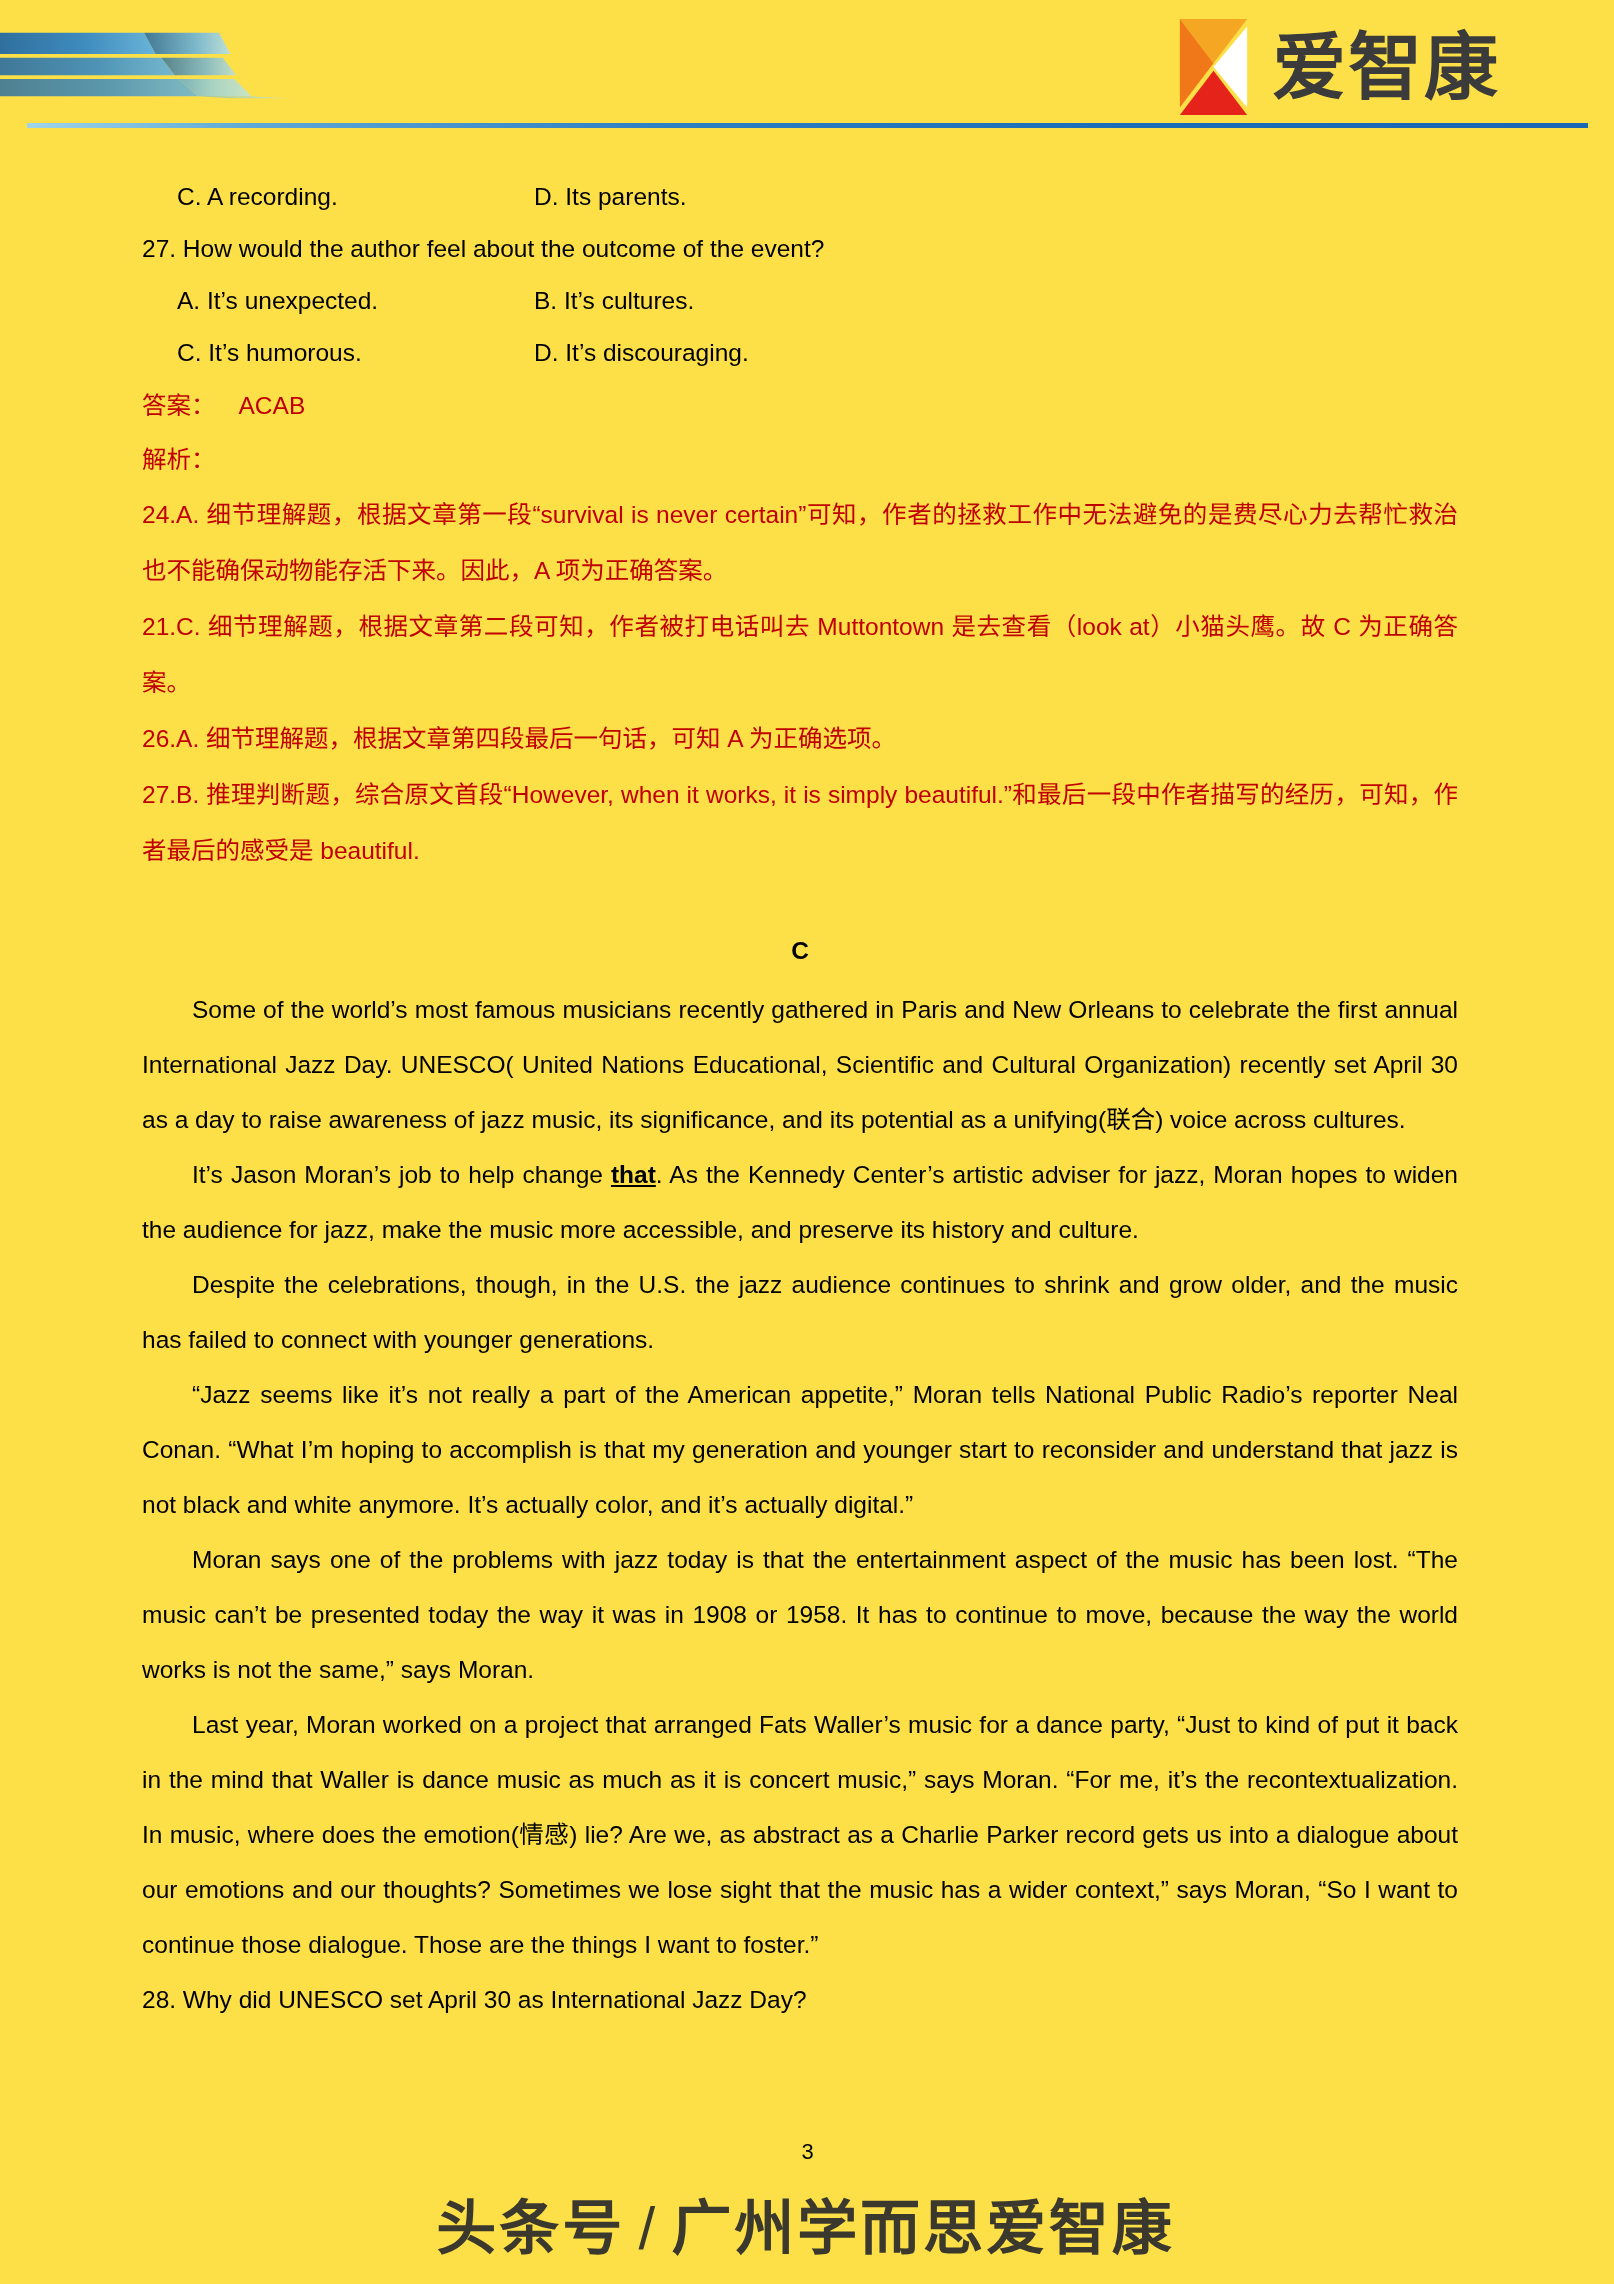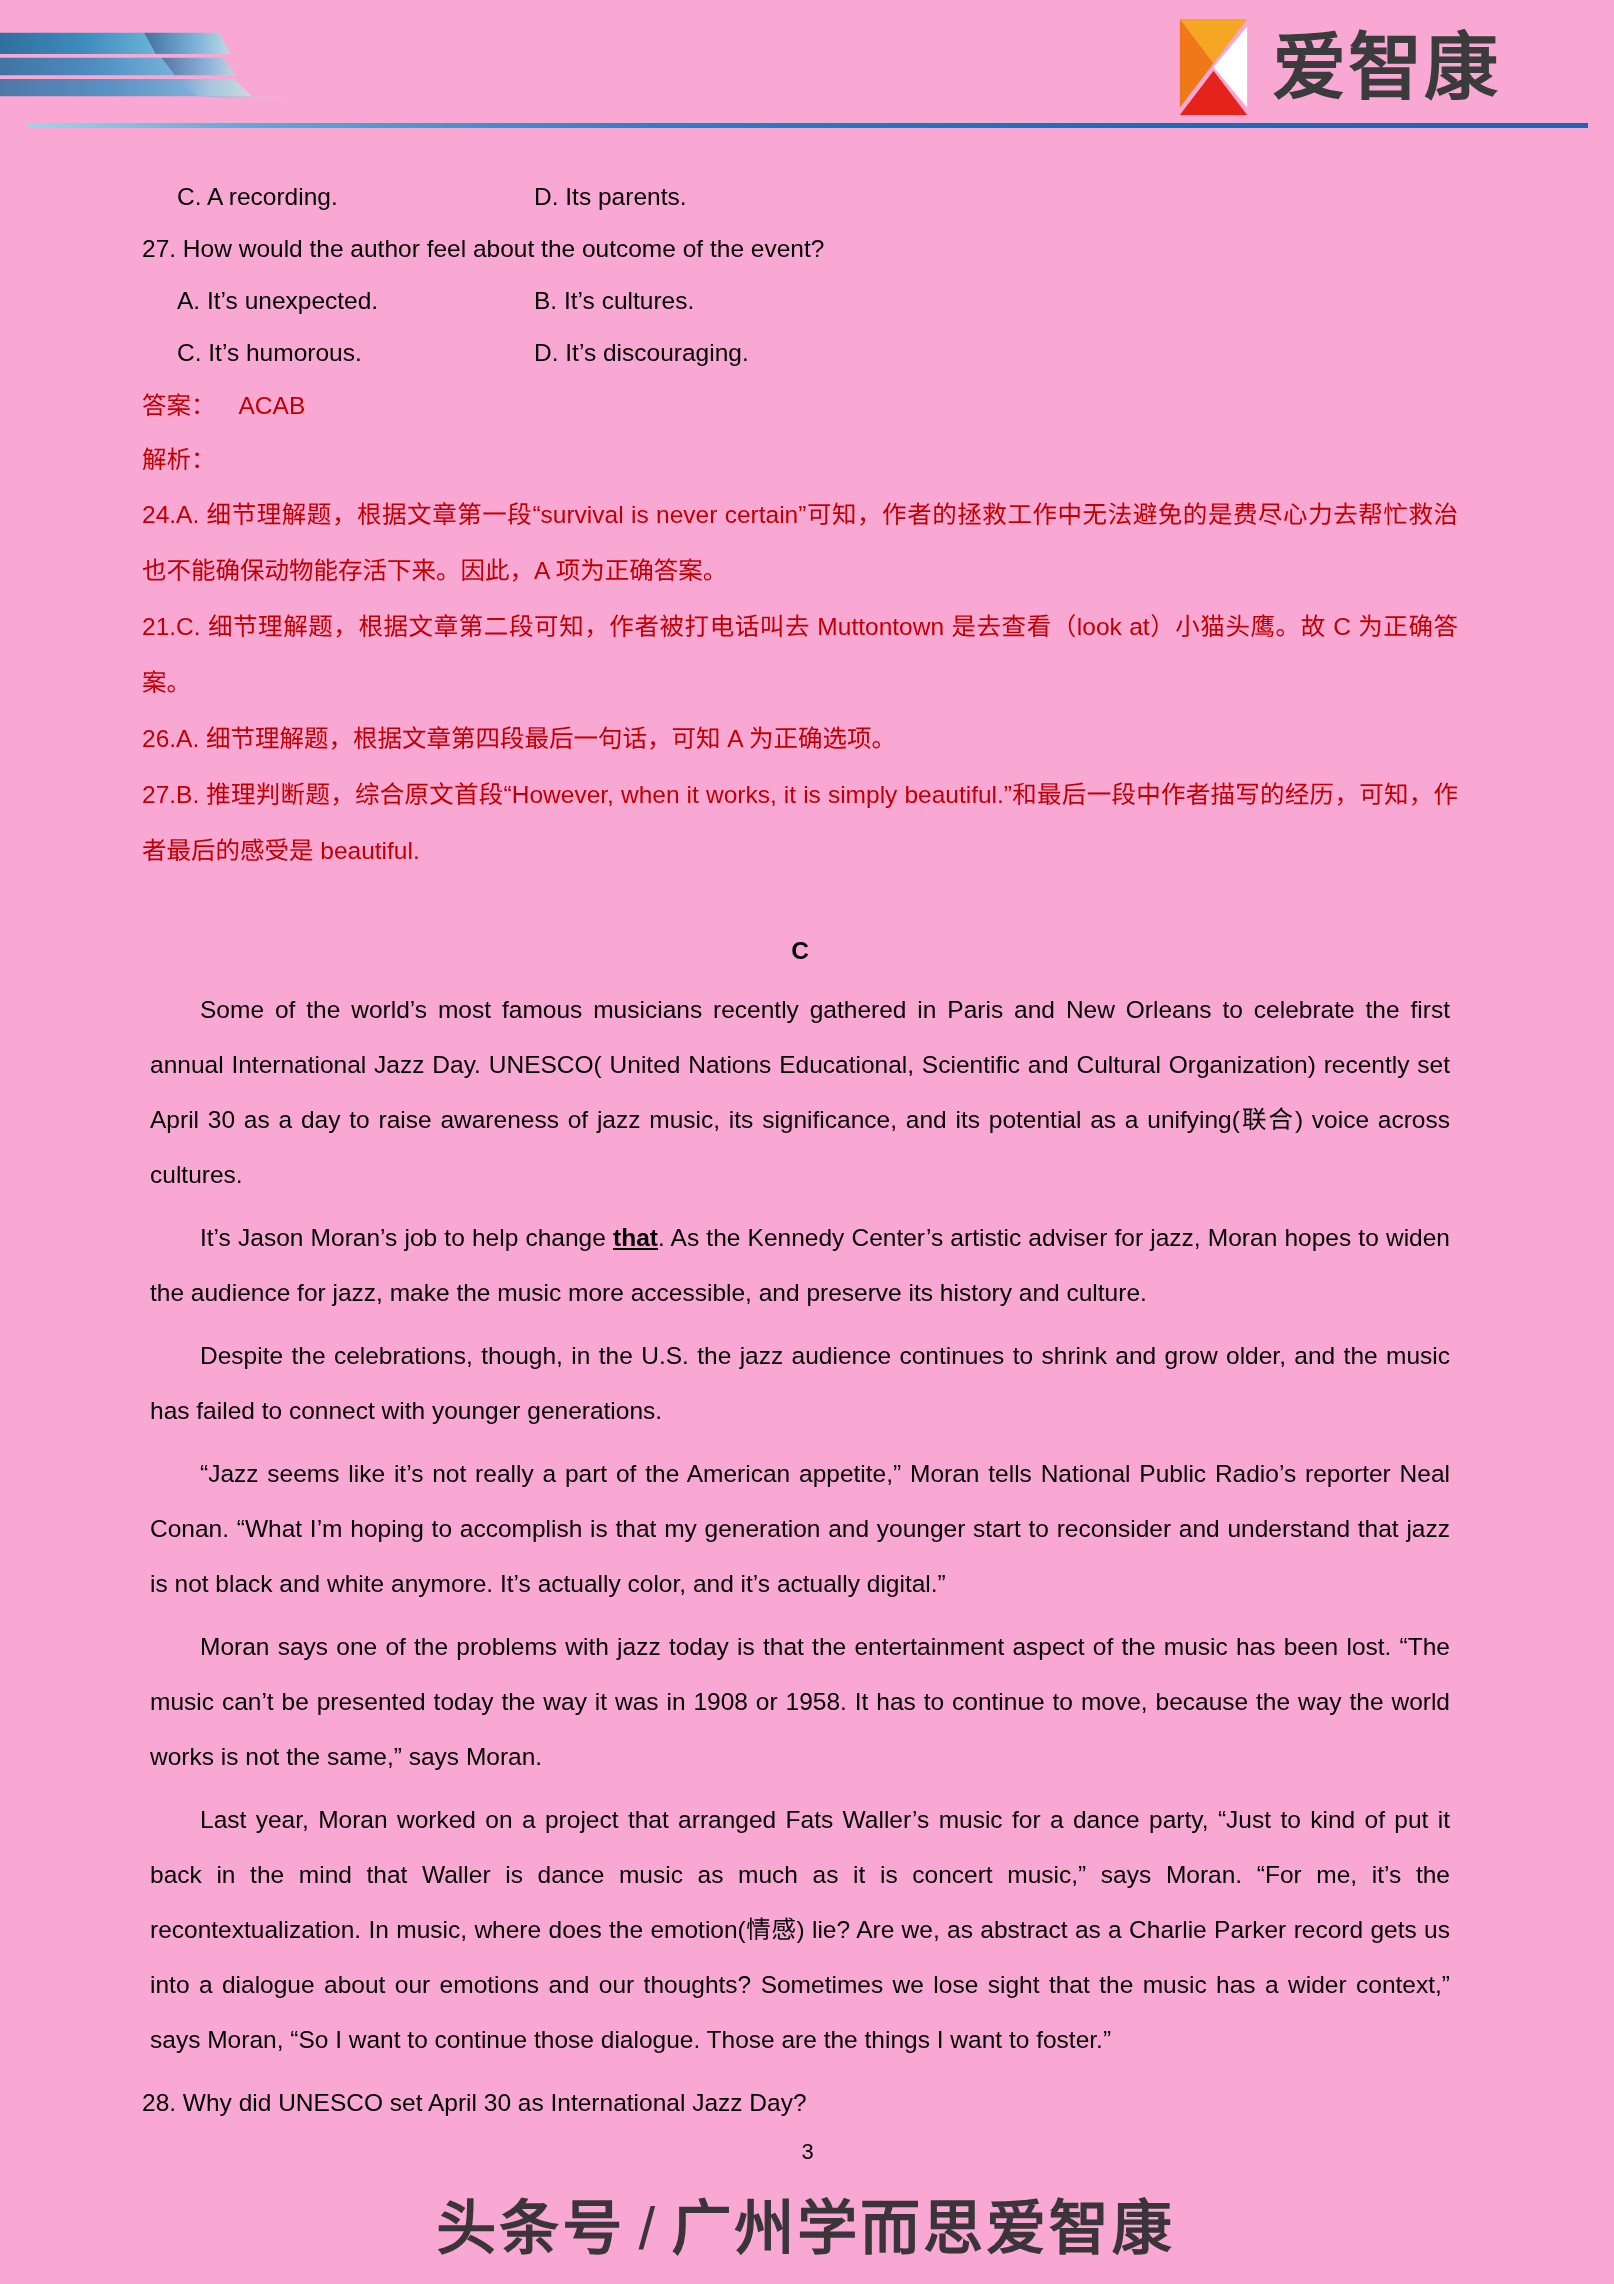--- a/index.html
+++ b/index.html
@@ -8,21 +8,21 @@
     padding: 0;
     background: #ffffff;
   }
   body {
     font-family: "Liberation Sans", "DejaVu Sans", sans-serif;
   }
   .page {
     position: relative;
     width: 1615px;
     height: 2285px;
-    background: #f9a8d4;
+    background: #fde047;
     overflow: hidden;
     box-sizing: border-box;
   }
 
   
   .header {
     position: relative;
     height: 133px;
     width: 100%;
   }
@@ -109,21 +109,21 @@
     margin-bottom: 17.3px;
   }
 
   .para {
     font-size: 24.5px;
     line-height: 55px;
     color: #000;
     text-align: justify;
     text-align-last: left;
     text-indent: 50px;
-    margin: 8px;
+    margin: 0;
   }
 
   .para u.bold-ul {
     font-weight: 700;
     text-decoration: underline;
   }
 
   .q-last {
     font-size: 24.5px;
     line-height: 55px;

